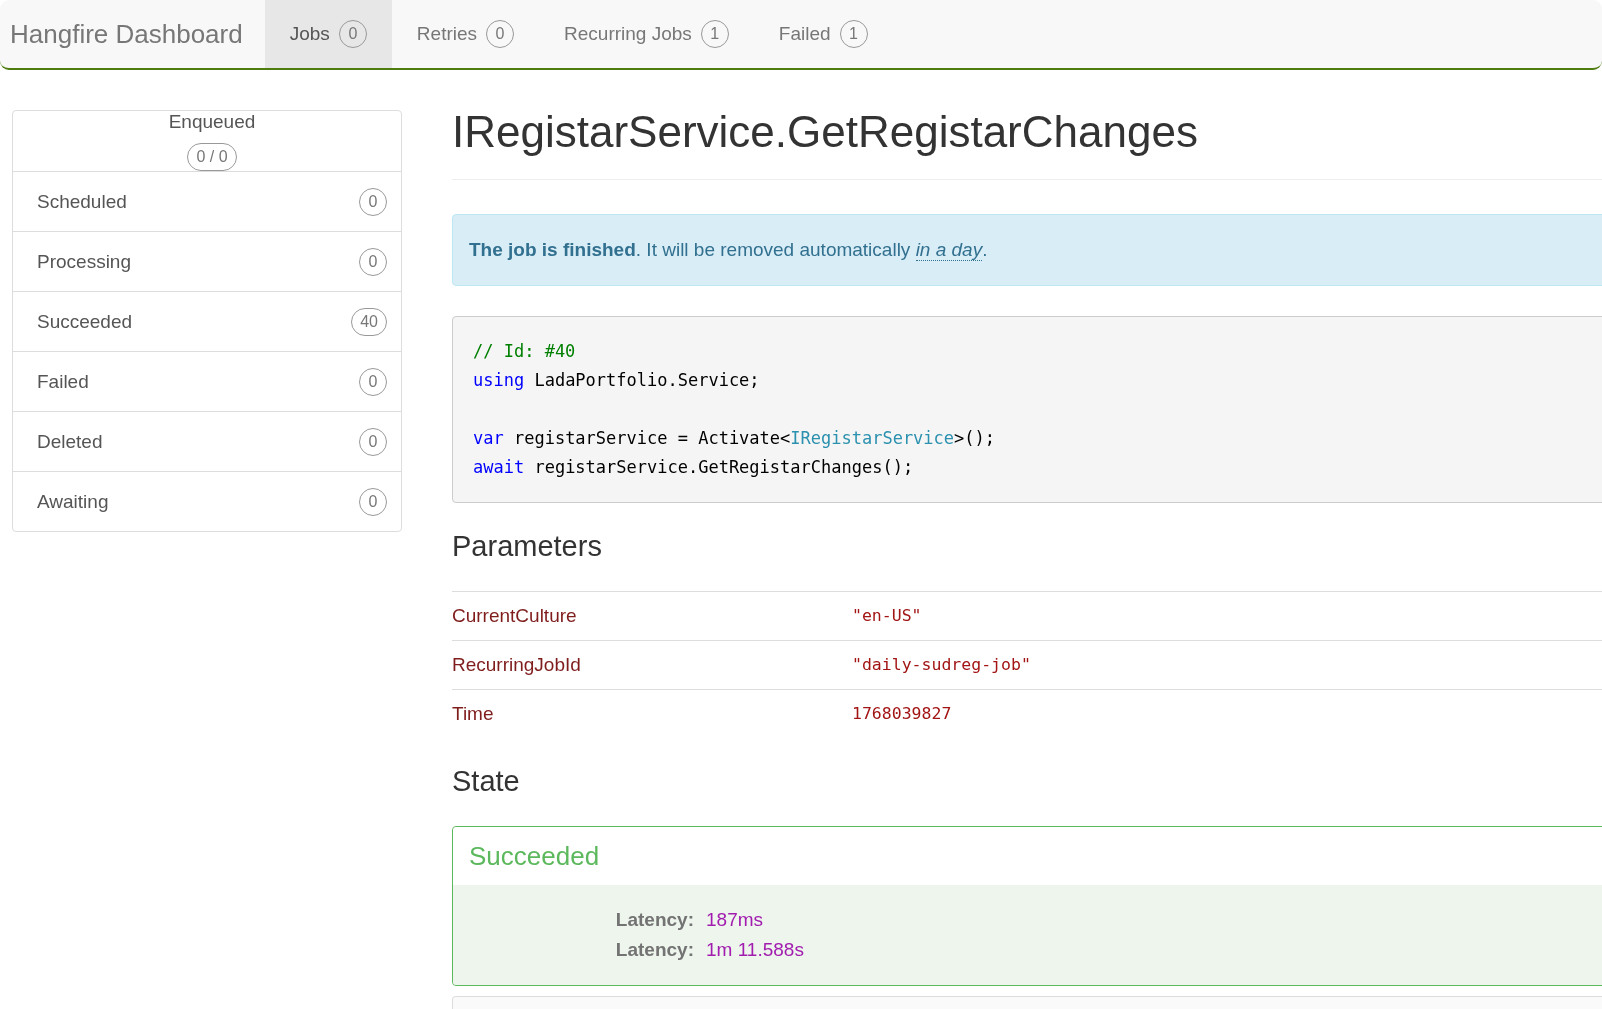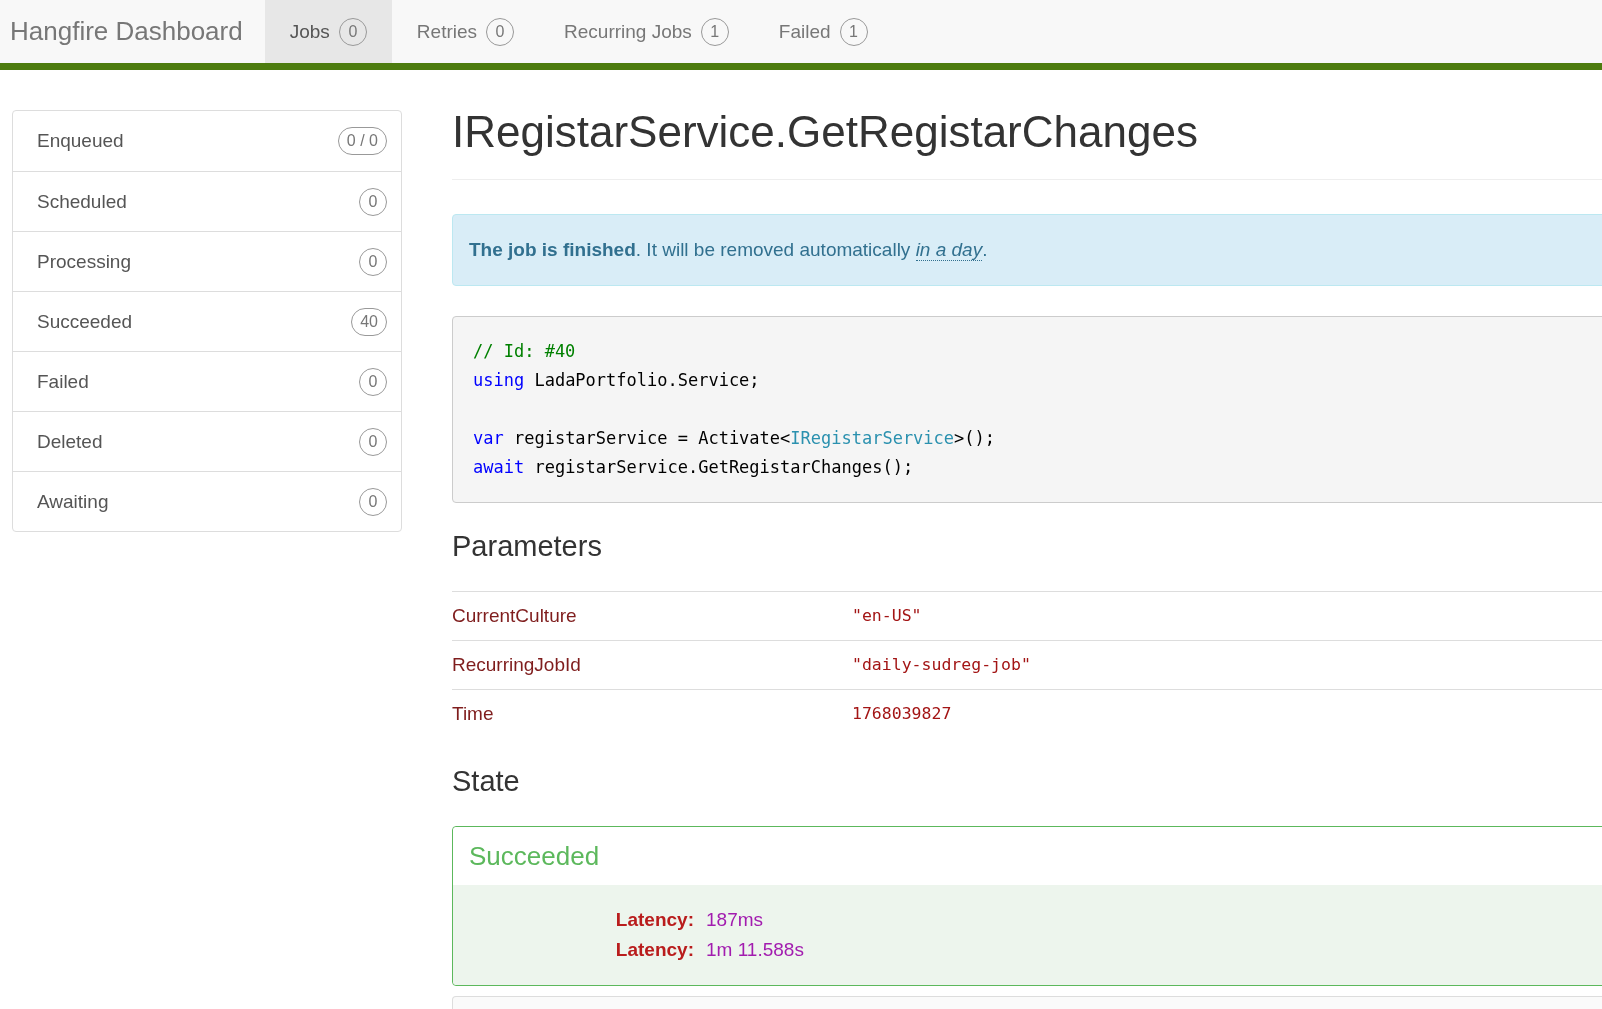--- a/index.html
+++ b/index.html
@@ -6,22 +6,22 @@
   html, body { margin: 0; padding: 0; }
   body {
     width: 1602px; height: 1009px; overflow: hidden;
     background: #fff; color: #333;
     font-family: "Liberation Sans", sans-serif;
   }
 
   
   .navbar {
     height: 70px; background: #f8f8f8;
-    border-bottom: 7px solid #4d7c0f;
-    display: flex; align-items: stretch;
+    border-bottom: 2px solid #4d7c0f;
+    display: flex; align-items: stretch; border-radius: 9px;
   }
   .brand {
     display: flex; align-items: center;
     padding: 0 14px 0 10px;
     font-size: 26px; color: #777; text-decoration: none; white-space: nowrap;
   }
   .nav-tabs { display: flex; list-style: none; margin: 0 0 0 8px; padding: 0; }
   .nav-tabs li { display: flex; }
   .nav-tab {
     display: flex; align-items: center; gap: 9px;
@@ -41,21 +41,21 @@
   .main-col { width: 1280px; margin-left: 50px; flex: none; }
 
   
   .sidebar { border: 1px solid #ddd; border-radius: 4px; background: #fff; }
   .sidebar-item {
     display: flex; align-items: center; justify-content: space-between;
     height: 60px; padding: 0 14px 0 24px;
     border-top: 1px solid #ddd; color: #555; font-size: 19px;
     text-decoration: none;
   }
-  .sidebar-item:first-child { border-top: none; }
+  .sidebar-item:first-child { border-top: none; flex-direction: column; }
 
   
   .job-title {
     margin: 38px 0 0; padding-bottom: 23px;
     font-size: 44px; font-weight: 400; line-height: 1.08; color: #333;
     border-bottom: 1px solid #eee; white-space: nowrap;
   }
   .alert-info {
     margin-top: 34px; padding: 24px 16px;
     background: #d9edf7; border: 1px solid #bce8f1; border-radius: 4px;
@@ -88,21 +88,21 @@
   .state-card { border: 1px solid #5cb85c; border-radius: 4px; }
   .state-card-heading {
     padding: 14px 16px; font-size: 26px; line-height: 30px;
     color: #5cb85c; background: #fff; border-radius: 4px 4px 0 0;
   }
   .state-card-body {
     background: #edf5ed; padding: 20px 16px; border-radius: 0 0 4px 4px;
     font-size: 19px;
   }
   .metric-row { display: flex; line-height: 30px; }
-  .metric-label { width: 225px; text-align: right; font-weight: bold; color: #b91c1c; flex: none; }
+  .metric-label { width: 225px; text-align: right; font-weight: bold; color: #737373; flex: none; }
   .metric-value { margin-left: 12px; color: #a21caf; }
 
   .next-panel-edge {
     margin-top: 10px; height: 16px;
     border: 1px solid #ddd; border-bottom: none;
     border-radius: 4px 4px 0 0; background: #fafafa;
   }
 </style>
 </head>
 <body>

